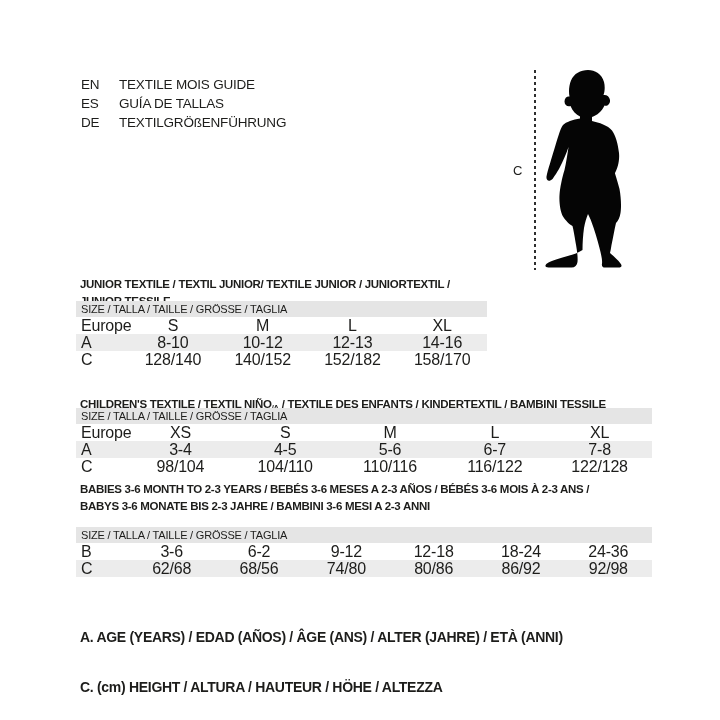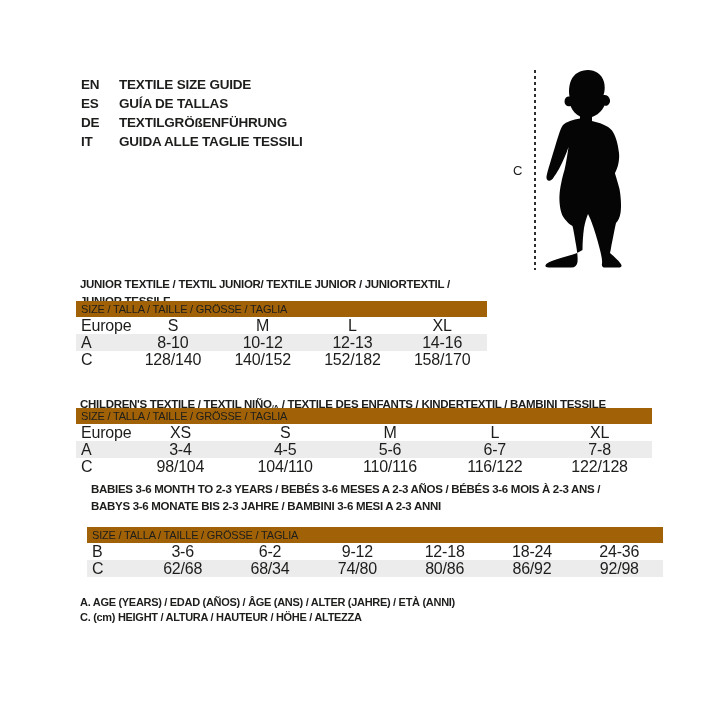--- a/index.html
+++ b/index.html
@@ -5,66 +5,62 @@
   html,body{margin:0;padding:0;}
   body{
     width:720px;height:720px;position:relative;background:#ffffff;
     font-family:"Liberation Sans", sans-serif;color:#1d1d1b;
     letter-spacing:-0.2px;overflow:hidden;
   }
   .abs{position:absolute;}
 
   
   .lang-block{left:81px;top:75px;}
-  .lang-row{display:flex;height:19px;line-height:19px;font-size:13.5px;font-weight:bold;}
+  .lang-row{display:flex;height:19px;line-height:19px;font-size:13.5px;font-weight:normal;}
   .lang-code{width:38px;}
   .lang-label{white-space:nowrap;}
 
   
   .dash-line{left:534px;top:70px;width:2px;height:200px;
     background:repeating-linear-gradient(to bottom,#2e2e2e 0 3px,transparent 3px 6px);}
   .measure-c{left:513px;top:164px;font-size:13px;line-height:13px;}
   .figure-svg{left:544px;top:66px;}
 
   
   .size-table{position:absolute;}
   .t-title{position:absolute;top:0;left:4px;font-size:11.5px;font-weight:bold;
     line-height:17px;white-space:pre-line;letter-spacing:-0.3px;}
   .t-sub{font-size:7.5px;vertical-align:-2px;letter-spacing:-0.2px;}
   .t-bar{position:absolute;left:0;right:0;height:16px;line-height:16px;
-    background:#a16207;font-size:11px;padding-left:5px;box-sizing:border-box;}
+    background:#e5e5e5;font-size:11px;padding-left:5px;box-sizing:border-box;}
   .t-rows{position:absolute;left:0;right:0;}
   .t-row{display:flex;height:17px;line-height:17px;font-size:16px;align-items:center;}
   .t-row.shaded{background:#ececec;}
   .t-label{width:52px;padding-left:5px;box-sizing:border-box;}
   .t-cell{flex:1;text-align:center;}
 
   
   .legend-block{left:80px;top:595px;}
-  .legend-line{font-size:11px;font-weight:bold;line-height:15.3px;white-space:nowrap;letter-spacing:-0.3px;}
+  .legend-line{font-size:14px;font-weight:bold;line-height:15.3px;white-space:nowrap;letter-spacing:-0.3px;margin-top:35px;}
 </style>
 </head>
 <body>
 
 <div class="abs lang-block">
   <div class="lang-row">
     <span class="lang-code">EN</span>
-    <span class="lang-label">TEXTILE SIZE GUIDE</span>
+    <span class="lang-label">TEXTILE MOIS GUIDE</span>
   </div>
   <div class="lang-row">
     <span class="lang-code">ES</span>
     <span class="lang-label">GUÍA DE TALLAS</span>
   </div>
   <div class="lang-row">
     <span class="lang-code">DE</span>
     <span class="lang-label">TEXTILGRÖßENFÜHRUNG</span>
-  </div>
-  <div class="lang-row">
-    <span class="lang-code">IT</span>
-    <span class="lang-label">GUIDA ALLE TAGLIE TESSILI</span>
   </div>
 </div>
 
 <div class="abs dash-line"></div>
 <div class="abs measure-c">C</div>
 <svg class="abs figure-svg" width="80" height="202" viewBox="0 0 80 202" xmlns="http://www.w3.org/2000/svg">
   <path fill="#050505" d="
     M44,4
     C51,4 58,8 60,16
     C61,20 61,25 59.5,29
@@ -173,38 +169,38 @@
       <span class="t-label">C</span>
       <span class="t-cell">98/104</span>
       <span class="t-cell">104/110</span>
       <span class="t-cell">110/116</span>
       <span class="t-cell">116/122</span>
       <span class="t-cell">122/128</span>
     </div>
   </div>
 </div>
 
-<div class="size-table" style="left:87px;top:481px;width:576px;height:96px;">
+<div class="size-table" style="left:76px;top:481px;width:576px;height:96px;">
   <div class="t-title">BABIES 3-6 MONTH TO 2-3 YEARS / BEBÉS 3-6 MESES A 2-3 AÑOS / BÉBÉS 3-6 MOIS À 2-3 ANS /
 BABYS 3-6 MONATE BIS 2-3 JAHRE / BAMBINI 3-6 MESI A 2-3 ANNI</div>
   <div class="t-bar" style="top:46px;">SIZE / TALLA / TAILLE / GRÖSSE / TAGLIA</div>
   <div class="t-rows" style="top:62px;">
     <div class="t-row">
       <span class="t-label">B</span>
       <span class="t-cell">3-6</span>
       <span class="t-cell">6-2</span>
       <span class="t-cell">9-12</span>
       <span class="t-cell">12-18</span>
       <span class="t-cell">18-24</span>
       <span class="t-cell">24-36</span>
     </div>
     <div class="t-row shaded">
       <span class="t-label">C</span>
       <span class="t-cell">62/68</span>
-      <span class="t-cell">68/34</span>
+      <span class="t-cell">68/56</span>
       <span class="t-cell">74/80</span>
       <span class="t-cell">80/86</span>
       <span class="t-cell">86/92</span>
       <span class="t-cell">92/98</span>
     </div>
   </div>
 </div>
 
 <div class="abs legend-block">
   <div class="legend-line">A. AGE (YEARS) / EDAD (AÑOS) / ÂGE (ANS) / ALTER (JAHRE) / ETÀ (ANNI)</div>

